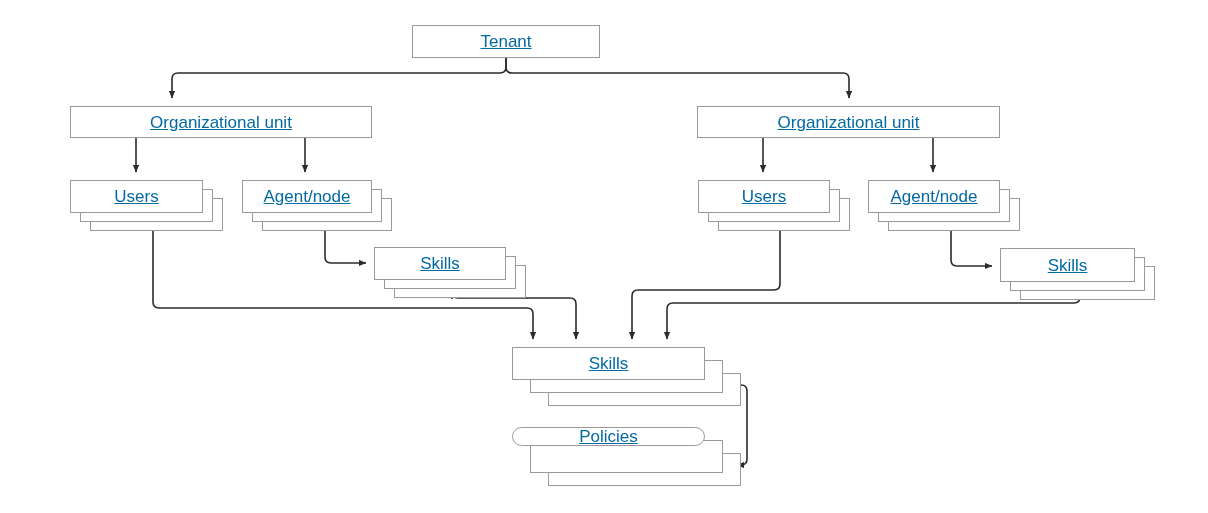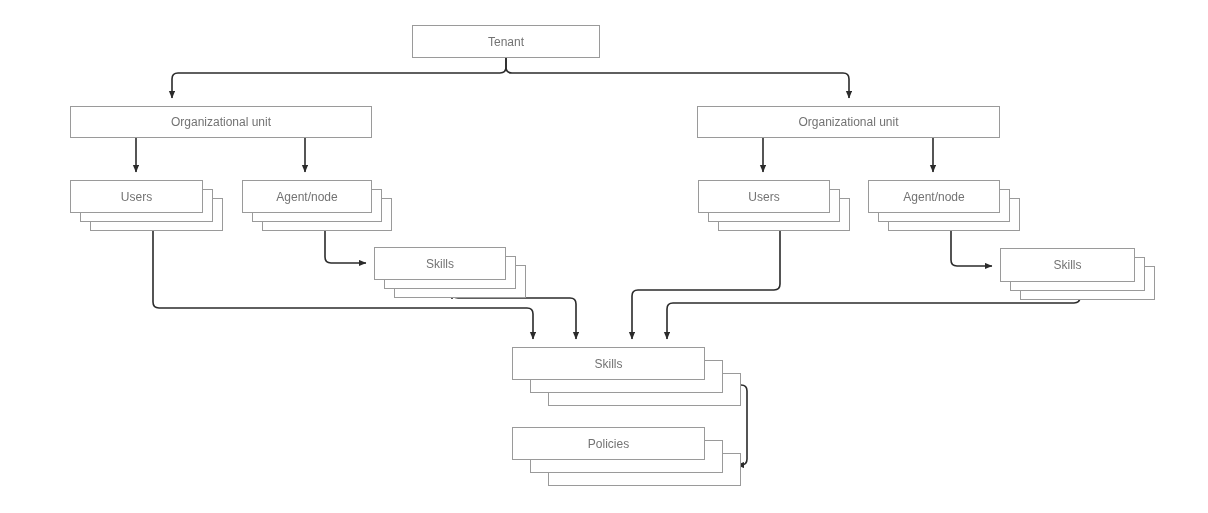--- a/index.html
+++ b/index.html
@@ -26,24 +26,25 @@
   .node {
     position: absolute;
     box-sizing: border-box;
     background: #ffffff;
     border: 1px solid #9a9a9a;
     display: flex;
     align-items: center;
     justify-content: center;
   }
   .node .label {
-    font-size: 12px;
-    color: #737373;
+    font-size: 17px;
+    color: #0369a1;
     line-height: 1;
     white-space: nowrap;
+    text-decoration: underline;
   }
   .stack-layer {
     position: absolute;
     box-sizing: border-box;
     background: #ffffff;
     border: 1px solid #9a9a9a;
   }
   .stack-group {
     position: absolute;
   }
@@ -151,18 +152,18 @@
     <div class="stack-layer" style="left:36px; top:26px; width:193px; height:33px;"></div>
     <div class="stack-layer" style="left:18px; top:13px; width:193px; height:33px;"></div>
     <div class="node" style="left:0px; top:0px; width:193px; height:33px;">
       <span class="label">Skills</span>
     </div>
   </div>
 
   <div class="stack-group" style="left:512px; top:427px;">
     <div class="stack-layer" style="left:36px; top:26px; width:193px; height:33px;"></div>
     <div class="stack-layer" style="left:18px; top:13px; width:193px; height:33px;"></div>
-    <div class="node" style="left:0px; top:0px; width:193px; height:33px;">
+    <div class="node" style="left:0px; top:0px; width:193px; height:19px;border-radius:11px;">
       <span class="label">Policies</span>
     </div>
   </div>
 
 </div>
 
 </body></html>

